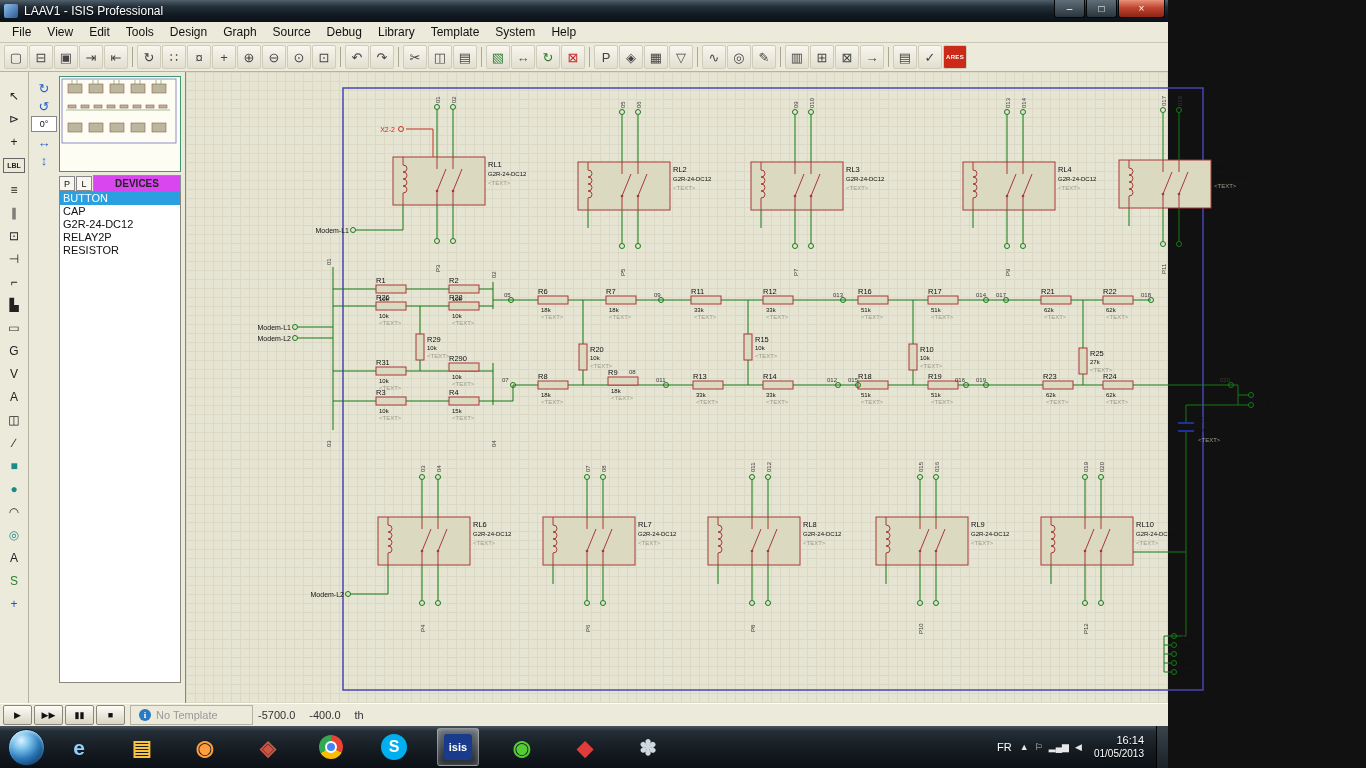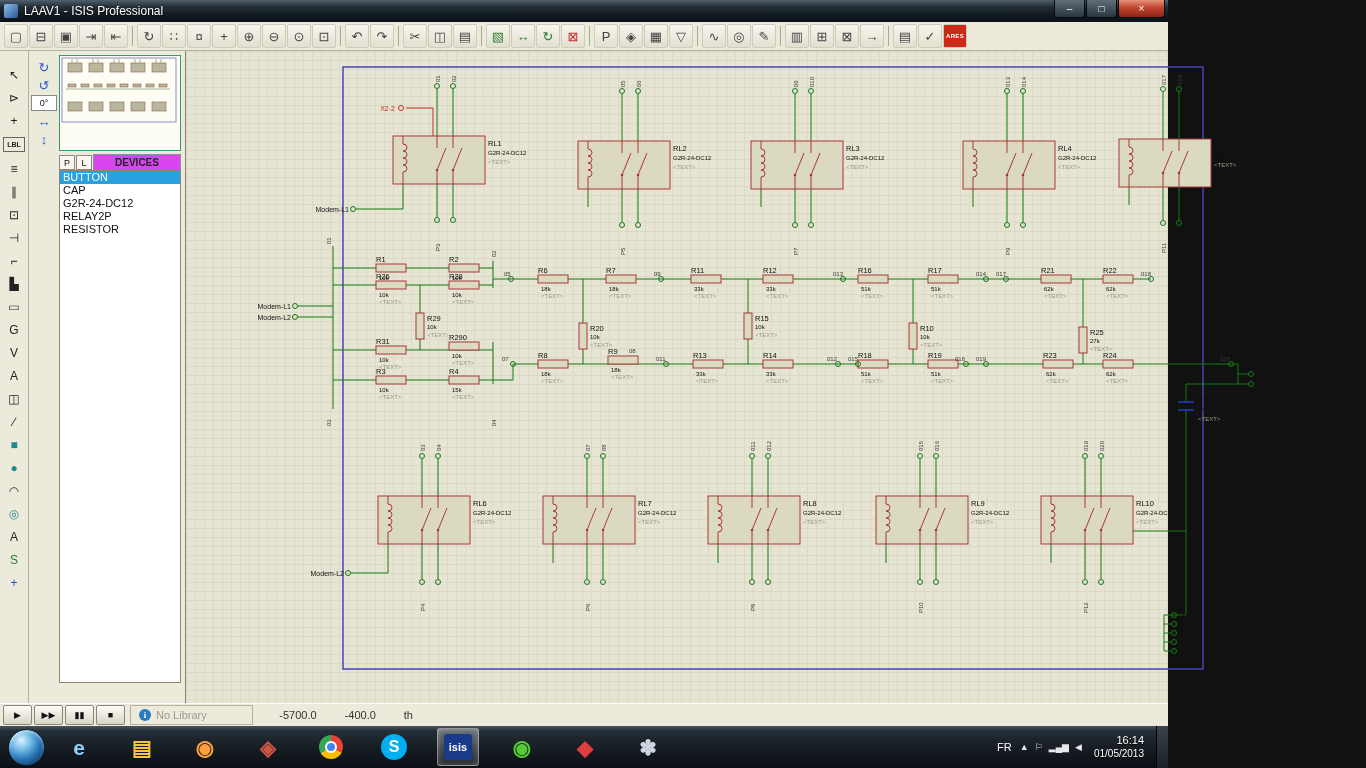--- a/index.html
+++ b/index.html
@@ -59,21 +59,21 @@
 text.red{fill:#c03024}
 .mini{fill:#b9b89e;stroke:#9a5a4a;stroke-width:.6}
 .mini-l{stroke:#6a8a5a;stroke-width:.6}
 
 .statusbar{height:22px;flex:0 0 22px;background:#eceadb;border-top:1px solid #fff;display:flex;align-items:center;padding:0 3px;gap:5px;font-size:11px}
 .simctl{display:flex;gap:2px}
 .sim-btn{width:27px;height:18px;background:linear-gradient(#fdfcf7,#d8d5c4);border:1px solid #8a8778;border-radius:2px;display:flex;align-items:center;justify-content:center;font-size:9px;color:#111}
 .msg-box{display:flex;align-items:center;gap:5px;border:1px solid #b5b2a2;height:18px;padding:0 8px;color:#999;min-width:105px}
 .info-ico{width:12px;height:12px;border-radius:50%;background:#2a7abf;color:#fff;font-size:9px;display:flex;align-items:center;justify-content:center;font-weight:bold;font-family:"Liberation Serif",serif}
 .sheet-box{flex:1;height:18px;background:#fff;border:1px solid #8a8778;display:flex;align-items:center;padding:0 5px;color:#111}
-.coords{width:155px;display:flex;justify-content:flex-end;gap:28px;color:#333;padding-right:5px}
+.coords{width:155px;display:flex;gap:14px;color:#333;padding-right:5px}
 
 .taskbar{height:42px;flex:0 0 42px;background:linear-gradient(180deg,#4a545e 0%,#242e36 12%,#151c22 55%,#0b1015 100%);display:flex;align-items:center;padding:0 0 0 4px}
 .start-orb{width:35px;height:35px;border-radius:50%;margin:0 14px 0 4px;background:radial-gradient(circle at 35% 30%,#dff2ff 0%,#7ec4ec 25%,#2a78b8 55%,#123a62 85%);border:1px solid #0a2030;box-shadow:inset 0 2px 3px rgba(255,255,255,.55)}
 .tb-apps{display:flex;gap:23px;align-items:center}
 .tb-app{width:40px;height:36px;display:flex;align-items:center;justify-content:center;border-radius:3px}
 .tb-app.active{background:linear-gradient(rgba(255,255,255,.30),rgba(255,255,255,.08));border:1px solid rgba(255,255,255,.4);box-shadow:inset 0 0 7px rgba(255,255,255,.3)}
 .app-ico{font-size:21px;line-height:1;display:flex;align-items:center;justify-content:center;font-weight:bold}
 .app-ico.boxed{width:26px;height:26px;border-radius:4px;font-size:16px}
 .app-ico.txt{font-size:11px;font-weight:bold;width:28px;height:26px;border-radius:3px}
 .chrome-ico{width:24px;height:24px;border-radius:50%;background:conic-gradient(#ea4335 0 33%,#fbbc05 33% 66%,#34a853 66% 100%);position:relative}
@@ -93,20 +93,34 @@
   <div class="titlebar">
     <div class="app-ico16"></div>
     <span class="title-text">LAAV1 - ISIS Professional</span>
     <div class="win-btns">
       <div class="win-btn">–</div>
       <div class="win-btn">□</div>
       <div class="win-btn close">×</div>
     </div>
   </div>
 
+  <div class="menubar">
+      <div class="menu-item">File</div>
+      <div class="menu-item">View</div>
+      <div class="menu-item">Edit</div>
+      <div class="menu-item">Tools</div>
+      <div class="menu-item">Design</div>
+      <div class="menu-item">Graph</div>
+      <div class="menu-item">Source</div>
+      <div class="menu-item">Debug</div>
+      <div class="menu-item">Library</div>
+      <div class="menu-item">Template</div>
+      <div class="menu-item">System</div>
+      <div class="menu-item">Help</div>
+    </div>
   <div class="toolbar">
       <div class="tb-icon">▢</div>
       <div class="tb-icon">⊟</div>
       <div class="tb-icon">▣</div>
       <div class="tb-icon">⇥</div>
       <div class="tb-icon">⇤</div>
       <div class="tb-sep"></div>
       <div class="tb-icon">↻</div>
       <div class="tb-icon">∷</div>
       <div class="tb-icon">¤</div>
@@ -808,21 +822,21 @@
 
   <div class="statusbar">
     <div class="simctl">
         <div class="sim-btn">▶</div>
         <div class="sim-btn">▶▶</div>
         <div class="sim-btn">▮▮</div>
         <div class="sim-btn">■</div>
       </div>
     <div class="msg-box">
       <div class="info-ico">i</div>
-      <span>No Library</span>
+      <span>No Template</span>
     </div>
     <div class="coords">
       <span>-5700.0</span>
       <span>-400.0</span>
       <span>th</span>
     </div>
   </div>
 
   <div class="taskbar">
     <div class="start-orb"></div>

